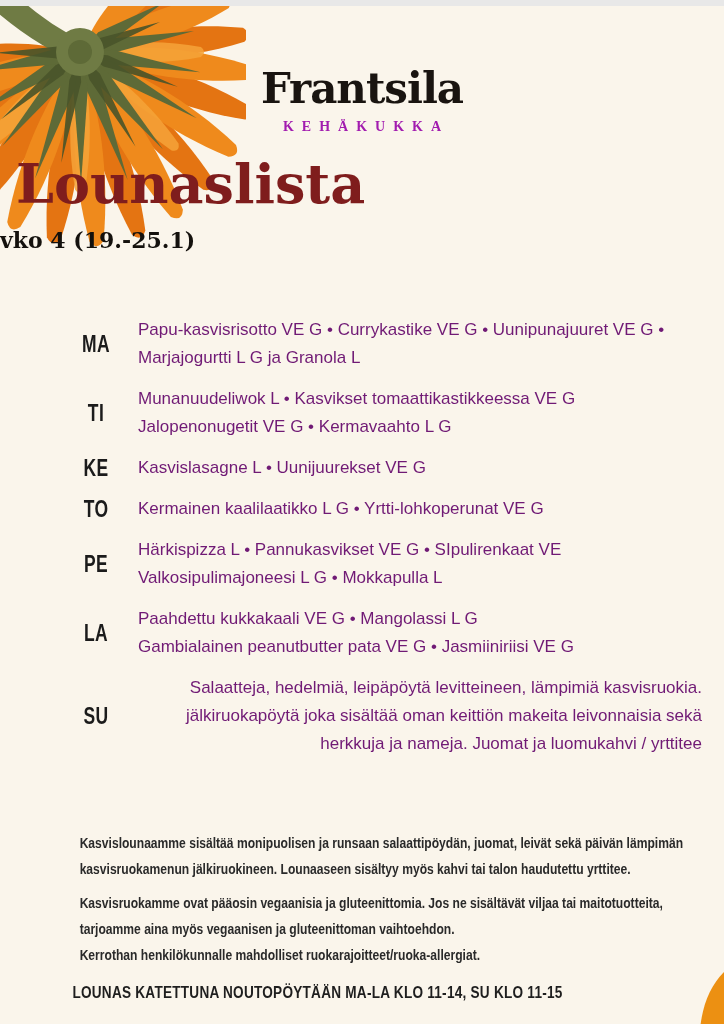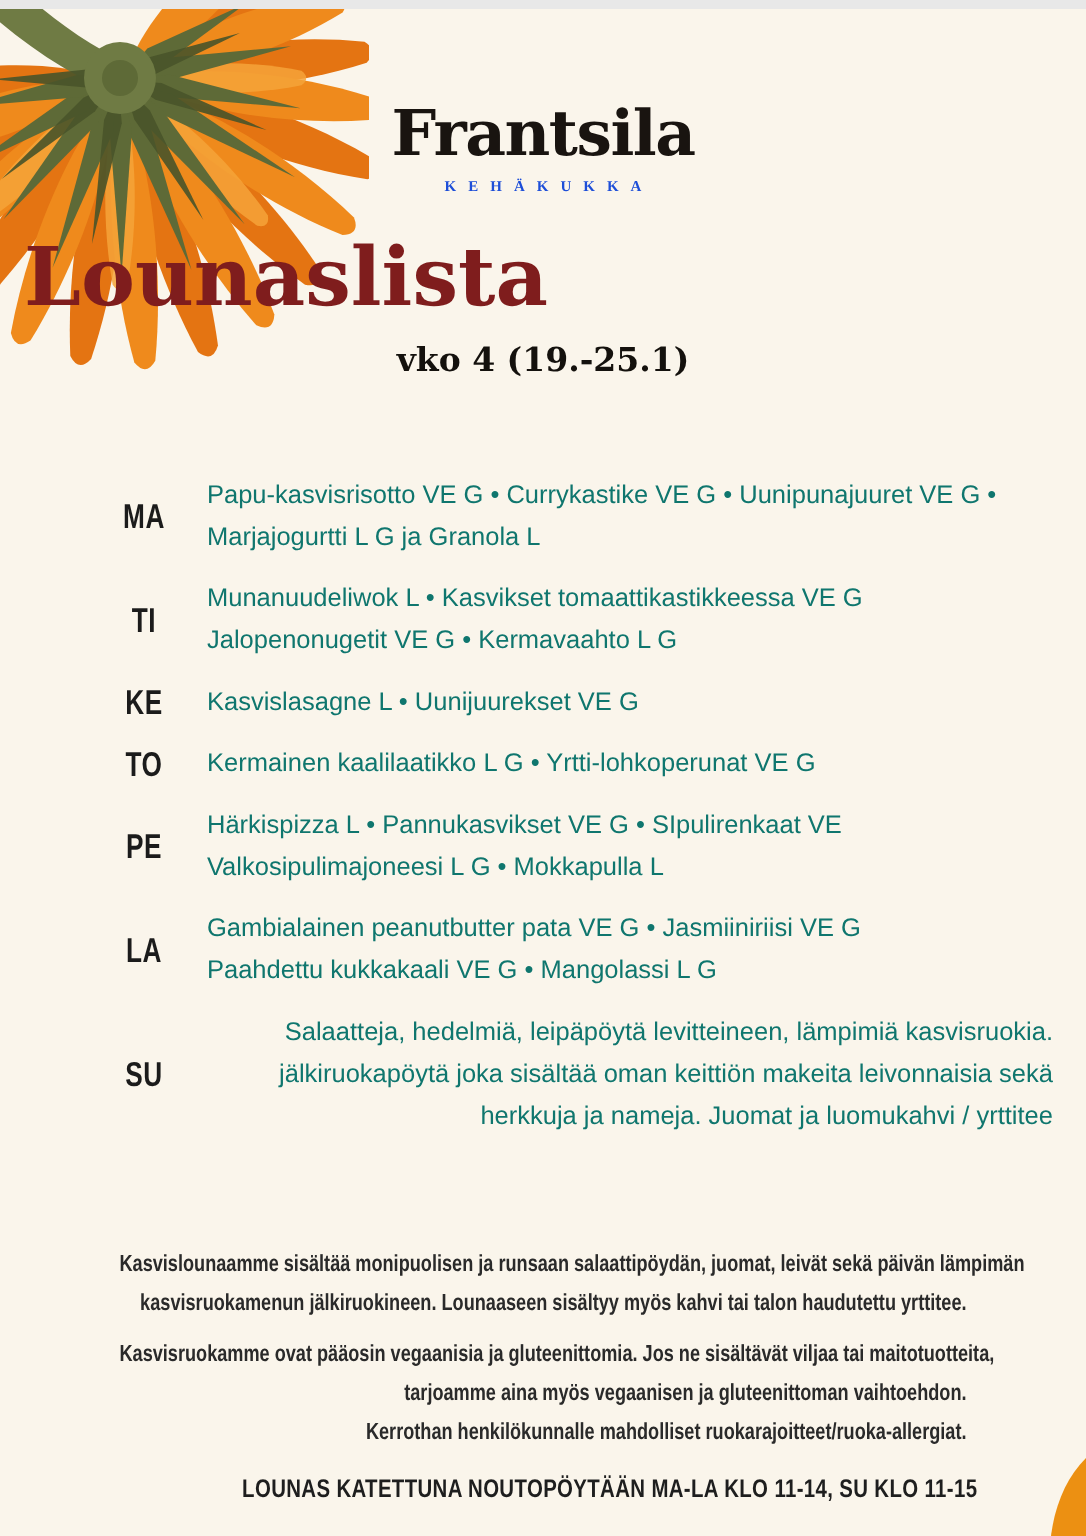--- a/index.html
+++ b/index.html
@@ -12,49 +12,49 @@
   .flower-tl { position:absolute; top:0; left:0; }
   .flower-br { position:absolute; right:0; bottom:0; }
 
   .logo { position:absolute; top:62px; left:0; width:100%; text-align:center; }
   .brand {
     font-family:"DejaVu Serif", serif; font-size:42px; font-weight:700;
     color:#191410; line-height:1; letter-spacing:-1px;
   }
   .brand-sub {
     margin-top:9px; font-family:"Liberation Serif", serif;
-    font-size:10px; font-weight:700; letter-spacing:8px; text-indent:8px;
-    color:#1d4ed8;
+    font-size:14px; font-weight:700; letter-spacing:8px; text-indent:8px;
+    color:#a21caf;
   }
 
   .title {
     position:absolute; top:146px; left:16px; width:100%; margin:0; text-align:left;
     font-family:"DejaVu Serif", serif; font-size:54px; font-weight:700;
     color:#7f1d1d; line-height:1.2;
   }
   .subtitle {
-    position:absolute; top:221px; left:0; width:100%; text-align:center;
+    position:absolute; top:221px; left:0; width:100%; 
     font-family:"DejaVu Serif", serif; font-size:22px; font-weight:700;
     color:#14110D;
   }
 
   .menu { position:absolute; top:310px; left:66px; width:636px; }
   .row { display:flex; margin-bottom:13px; }
   .day {
     width:60px; align-self:center; text-align:center;
     font-size:23px; font-weight:700; color:#1B1B1B;
     transform:scaleX(0.76); letter-spacing:0.5px; line-height:1;
   }
   .lines { flex:1; padding-left:12px; }
   .mline {
-    font-size:17px; line-height:28px; color:#0f766e; white-space:pre;
+    font-size:17px; line-height:28px; color:#701a75; white-space:pre;
   }
   .row.center .lines { text-align:right; padding-left:0; }
 
-  .footer { position:absolute; top:824px; left:0; width:100%; text-align:right; }
+  .footer { position:absolute; top:824px; left:0; width:100%; text-align:left; }
   .fline {
     font-size:15.5px; line-height:26px; font-weight:700; color:#2A2A2A;
     white-space:pre; transform:scaleX(0.78);
   }
   .para2 { margin-top:8px; }
   .hours {
     margin-top:15px; font-size:17px; font-weight:700; color:#1E1E1E;
     white-space:pre; transform:scaleX(0.8); letter-spacing:0.3px;
   }
 </style>
@@ -182,22 +182,22 @@
       <div class="day">PE</div>
       <div class="lines">
         <div class="mline">Härkispizza L • Pannukasvikset VE G • SIpulirenkaat VE</div>
         <div class="mline">Valkosipulimajoneesi L G • Mokkapulla L</div>
       </div>
     </div>
 
     <div class="row">
       <div class="day">LA</div>
       <div class="lines">
+        <div class="mline">Paahdettu kukkakaali VE G • Mangolassi L G</div>
         <div class="mline">Gambialainen peanutbutter pata VE G • Jasmiiniriisi VE G</div>
-        <div class="mline">Paahdettu kukkakaali VE G • Mangolassi L G</div>
       </div>
     </div>
 
     <div class="row center">
       <div class="day">SU</div>
       <div class="lines">
         <div class="mline">Salaatteja, hedelmiä, leipäpöytä levitteineen, lämpimiä kasvisruokia.</div>
         <div class="mline">jälkiruokapöytä joka sisältää oman keittiön makeita leivonnaisia sekä</div>
         <div class="mline">herkkuja ja nameja. Juomat ja luomukahvi / yrttitee</div>
       </div>

